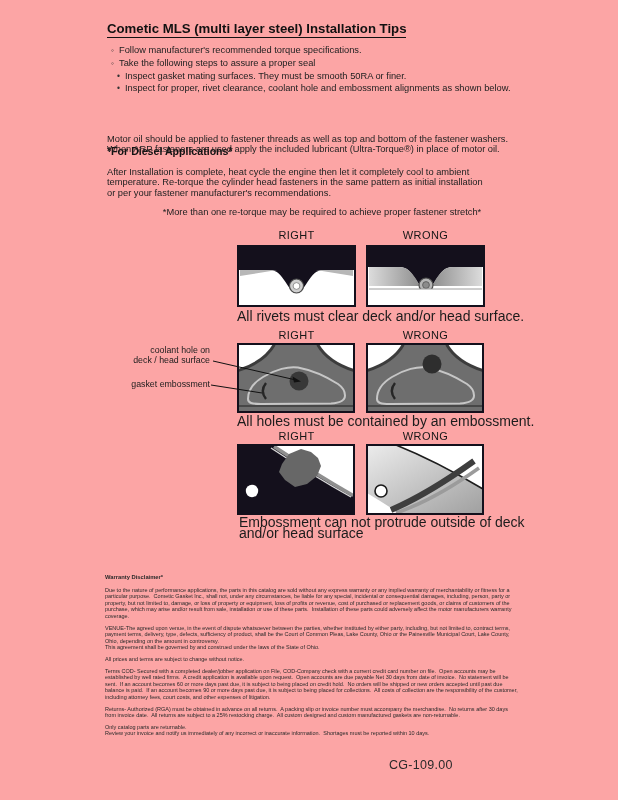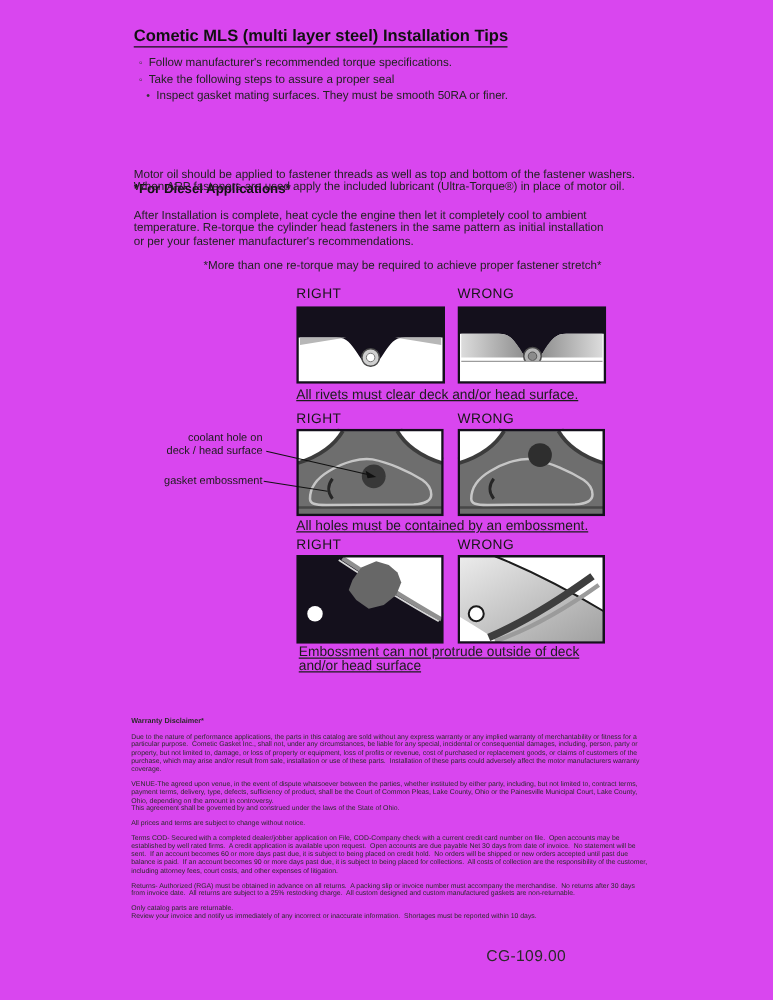--- a/index.html
+++ b/index.html
@@ -1,35 +1,35 @@
 <!DOCTYPE html>
 <html><head>
 <meta charset="utf-8">
 <style>
   html,body{margin:0;padding:0;background:#ffffff;}
   .page{
-    position:relative;width:618px;height:800px;background:#d946ef;
+    position:relative;width:618px;height:800px;background:#fca5a5;
     font-family:"Liberation Sans","DejaVu Sans",sans-serif;color:#1f1f1f;overflow:hidden;
   }
   .abs{position:absolute;}
   
   .title{
     left:107px;top:21px;font-size:13.2px;font-weight:bold;color:#111;
     border-bottom:1.6px solid #111;padding-bottom:1px;white-space:nowrap;
   }
   .bullets{left:111px;top:44px;font-size:9.3px;color:#222;}
   .bullet-row{height:12.8px;line-height:12.8px;white-space:nowrap;}
   .bullet-row.sub{margin-left:6px;height:12px;line-height:12px;}
   .glyph{display:inline-block;width:8px;font-size:8.5px;color:#333;}
   
   .h2{left:107px;top:117px;font-size:10.6px;font-weight:bold;color:#111;white-space:nowrap;margin-top:28px;}
   .para{left:107px;width:430px;font-size:9.3px;line-height:10.4px;color:#222;white-space:pre-line;}
   
-  .pair-label{font-size:11px;color:#161616;letter-spacing:.4px;width:119px;}
-  .caption{font-size:11px;color:#1c1c1c;white-space:pre-line;line-height:11px;text-decoration:underline;}
+  .pair-label{font-size:11px;color:#161616;letter-spacing:.4px;text-align:center;width:119px;}
+  .caption{font-size:14px;color:#1c1c1c;white-space:pre-line;line-height:11px;}
   .panel{display:block;}
   .d2-label{font-size:8.8px;color:#1c1c1c;text-align:right;white-space:pre-line;line-height:9.8px;}
   
   .warranty{left:105px;top:574px;width:414px;font-size:5.5px;line-height:6.6px;color:#2a2a2a;}
   .warranty .w-head{font-weight:bold;font-size:5.8px;margin-bottom:6px;}
   .warranty p{margin:0 0 5px 0;white-space:pre-wrap;}
   .footer-code{left:389px;top:758px;font-size:12.5px;color:#2a2a2a;letter-spacing:.3px;text-align:right;}
 </style>
 </head>
 <body>
@@ -40,20 +40,23 @@
 
   <div class="abs bullets">
     <div class="bullet-row">
       <span class="glyph">◦</span><span>Follow manufacturer's recommended torque specifications.</span>
     </div>
     <div class="bullet-row">
       <span class="glyph">◦</span><span>Take the following steps to assure a proper seal</span>
     </div>
     <div class="bullet-row sub">
       <span class="glyph">•</span><span>Inspect gasket mating surfaces.  They must be smooth 50RA or finer.</span>
+    </div>
+    <div class="bullet-row sub">
+      <span class="glyph">•</span><span>Inspect for proper, rivet clearance, coolant hole and embossment alignments as shown below.</span>
     </div>
   </div>
 
   <div class="abs h2">*For Diesel Applications*</div>
   <div class="abs para" style="top:134px;">Motor oil should be applied to fastener threads as well as top and bottom of the fastener washers.
 When ARP fasteners are used apply the included lubricant (Ultra-Torque®) in place of motor oil.</div>
   <div class="abs para" style="top:167px;">After Installation is complete, heat cycle the engine then let it completely cool to ambient
 temperature. Re-torque the cylinder head fasteners in the same pattern as initial installation
 or per your fastener manufacturer's recommendations.</div>
   <div class="abs para" style="top:207px;text-align:center;">*More than one re-torque may be required to achieve proper fastener stretch*</div>

